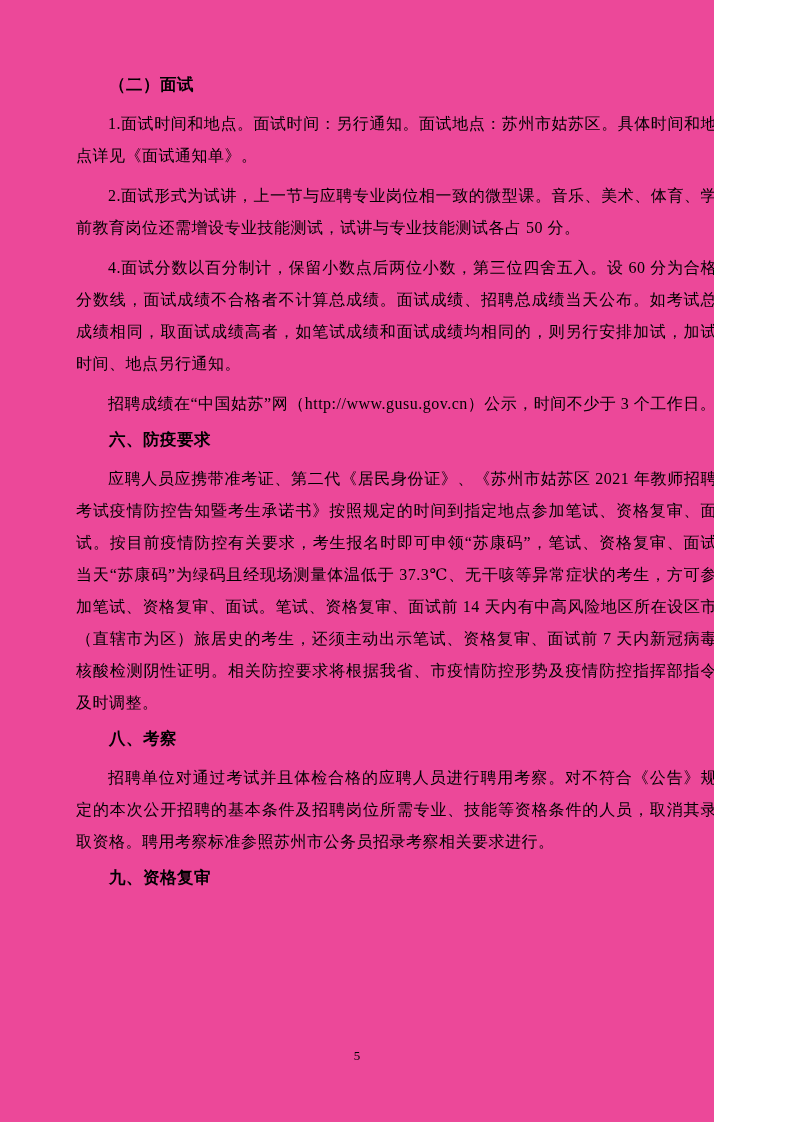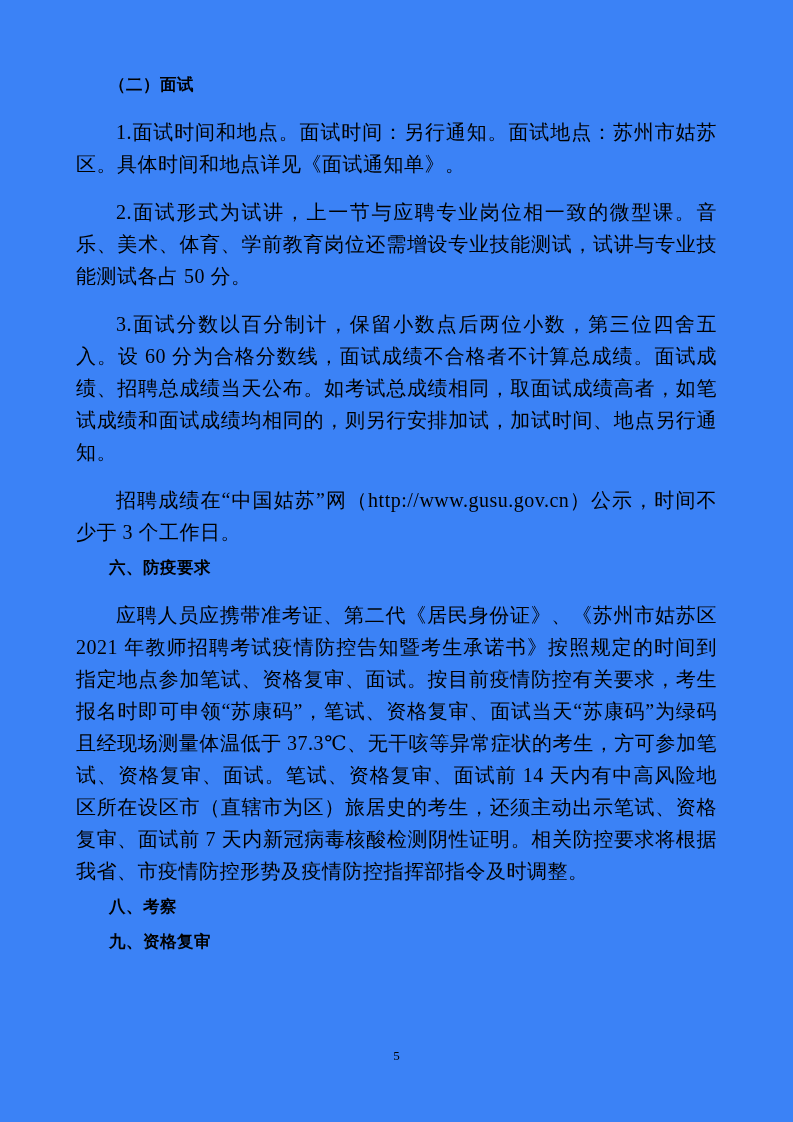--- a/index.html
+++ b/index.html
@@ -2,36 +2,37 @@
 <html><head>
 <meta charset="utf-8">
 <style>
   html, body {
     margin: 0;
     padding: 0;
     background: #ffffff;
   }
   .page {
     position: relative;
-    width: 793px;
+    width: 672px;
     height: 1122px;
-    background: #3b82f6;
+    background: #ec4899;
     overflow: hidden;
     font-family: "Liberation Serif", "DejaVu Serif", serif;
     color: #000000;
+    padding-left: 42px;
   }
   .content {
     position: absolute;
     top: 66px;
     left: 76px;
     width: 641px;
   }
   .para {
-    margin: 16px 0 3px 0;
-    font-size: 20px;
+    margin: 8px 0 3px 0;
+    font-size: 16px;
     line-height: 32px;
     text-align: justify;
     text-indent: 2em;
     letter-spacing: 0.5px;
   }
   .sec-heading {
     margin: 2px 0 3px 0;
     font-size: 16.5px;
     line-height: 32px;
     font-weight: 700;
@@ -55,31 +56,32 @@
 
 <div class="page">
   <main class="content">
 
     <h2 class="sec-heading">（二）面试</h2>
 
     <p class="para">1.面试时间和地点。面试时间：另行通知。面试地点：苏州市姑苏区。具体时间和地点详见《面试通知单》。</p>
 
     <p class="para">2.面试形式为试讲，上一节与应聘专业岗位相一致的微型课。音乐、美术、体育、学前教育岗位还需增设专业技能测试，试讲与专业技能测试各占 50 分。</p>
 
-    <p class="para">3.面试分数以百分制计，保留小数点后两位小数，第三位四舍五入。设 60 分为合格分数线，面试成绩不合格者不计算总成绩。面试成绩、招聘总成绩当天公布。如考试总成绩相同，取面试成绩高者，如笔试成绩和面试成绩均相同的，则另行安排加试，加试时间、地点另行通知。</p>
+    <p class="para">4.面试分数以百分制计，保留小数点后两位小数，第三位四舍五入。设 60 分为合格分数线，面试成绩不合格者不计算总成绩。面试成绩、招聘总成绩当天公布。如考试总成绩相同，取面试成绩高者，如笔试成绩和面试成绩均相同的，则另行安排加试，加试时间、地点另行通知。</p>
 
     <p class="para">招聘成绩在“中国姑苏”网（http://www.gusu.gov.cn）公示，时间不少于 3 个工作日。</p>
 
     <h2 class="sec-heading">六、防疫要求</h2>
 
     <p class="para">应聘人员应携带准考证、第二代《居民身份证》、《苏州市姑苏区 2021 年教师招聘考试疫情防控告知暨考生承诺书》按照规定的时间到指定地点参加笔试、资格复审、面试。按目前疫情防控有关要求，考生报名时即可申领“苏康码”，笔试、资格复审、面试当天“苏康码”为绿码且经现场测量体温低于 37.3℃、无干咳等异常症状的考生，方可参加笔试、资格复审、面试。笔试、资格复审、面试前 14 天内有中高风险地区所在设区市（直辖市为区）旅居史的考生，还须主动出示笔试、资格复审、面试前 7 天内新冠病毒核酸检测阴性证明。相关防控要求将根据我省、市疫情防控形势及疫情防控指挥部指令及时调整。</p>
 
 
 
     <h2 class="sec-heading">八、考察</h2>
 
+    <p class="para">招聘单位对通过考试并且体检合格的应聘人员进行聘用考察。对不符合《公告》规定的本次公开招聘的基本条件及招聘岗位所需专业、技能等资格条件的人员，取消其录取资格。聘用考察标准参照苏州市公务员招录考察相关要求进行。</p>
 
     <h2 class="sec-heading">九、资格复审</h2>
 
   </main>
 
   <div class="page-number">5</div>
 </div>
 
 </body></html>

